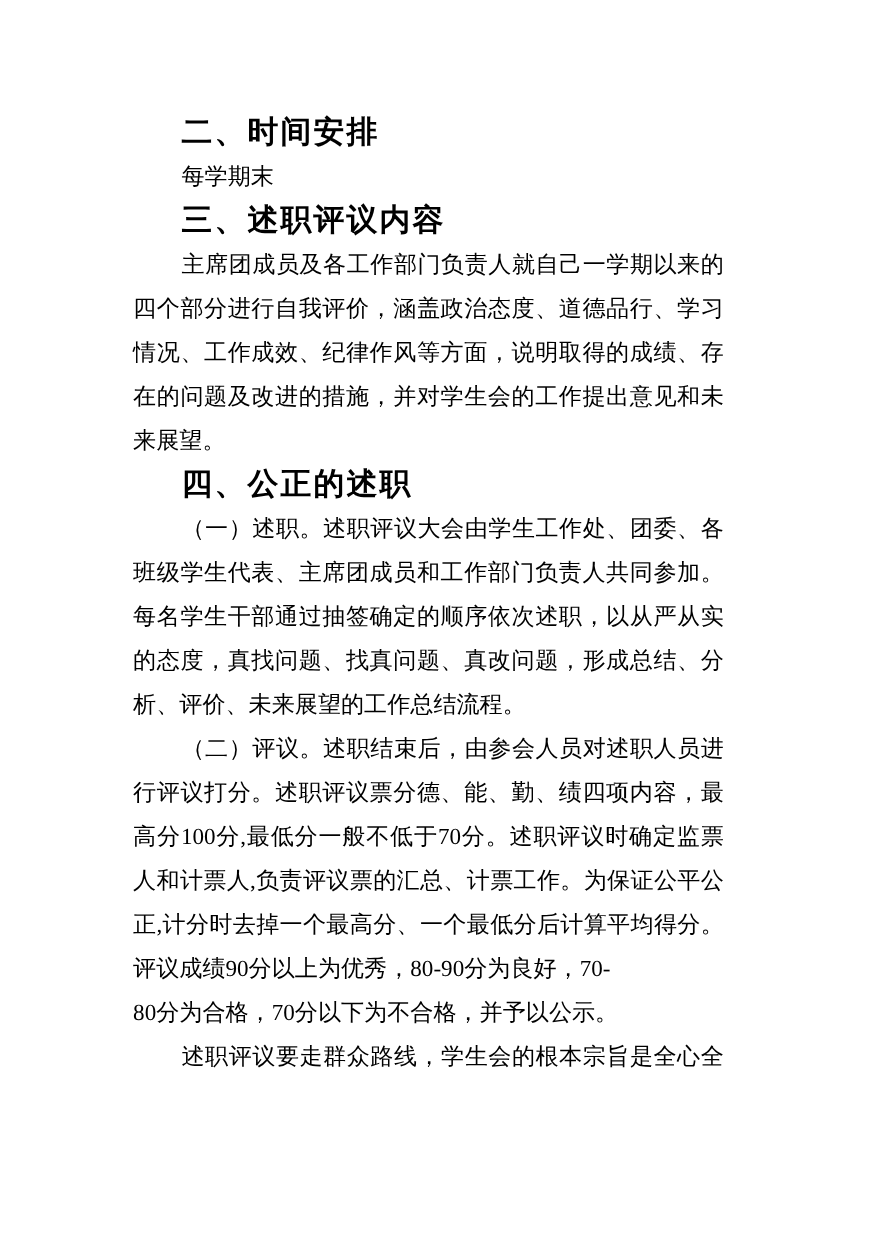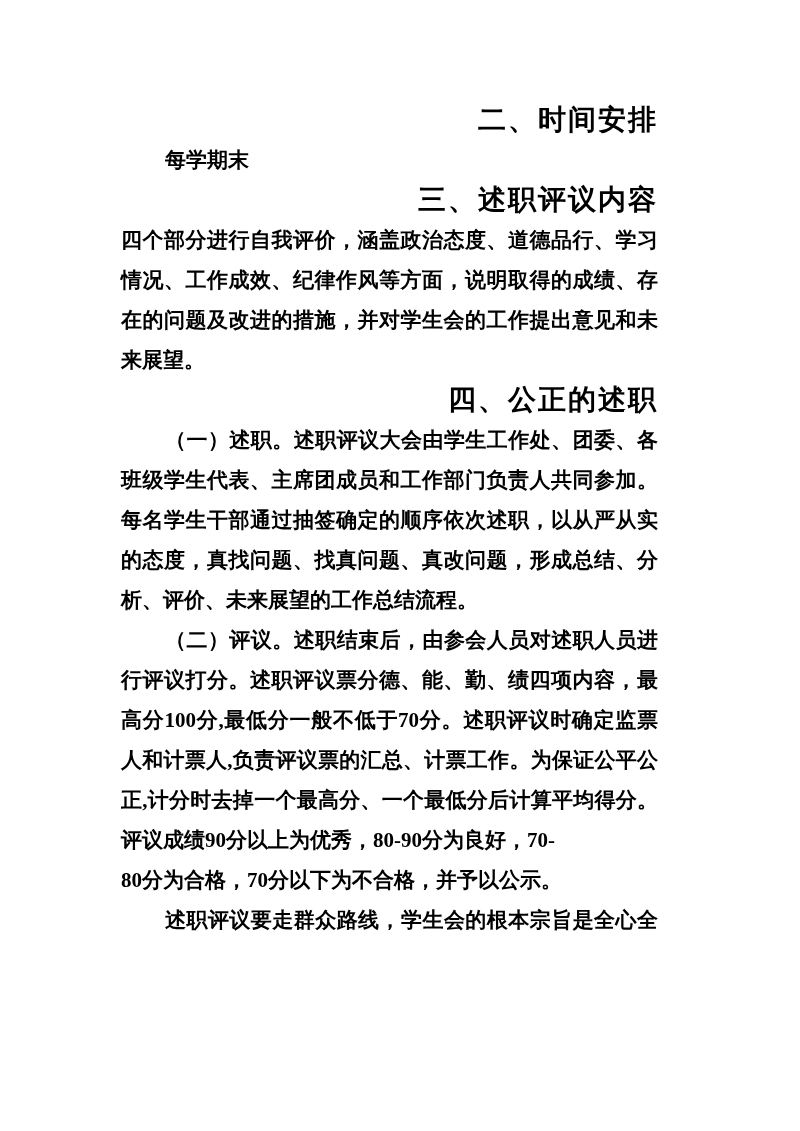--- a/index.html
+++ b/index.html
@@ -22,47 +22,46 @@
     width: 537px;
   }
   .tline {
     height: 40px;
     line-height: 40px;
     font-size: 21px;
     font-family: "Liberation Serif", "DejaVu Serif", serif;
     color: #000000;
     white-space: nowrap;
     overflow: visible;
-    font-weight: bold;
   }
   .tline.justify {
     white-space: normal;
     text-align: justify;
     text-align-last: justify;
     text-justify: inter-ideograph;
   }
   .tline.indent {
     text-indent: 44px;
   }
   .tline.heading {
     font-family: "Liberation Sans", "DejaVu Sans", sans-serif;
     font-weight: 700;
     font-size: 28px;
     letter-spacing: 2px;
     white-space: nowrap;
-    text-align: right;
   }
 </style>
 </head>
 <body>
 
 <div class="doc-page">
   <div class="tline heading indent">二、时间安排</div>
   <div class="tline indent">每学期末</div>
   <div class="tline heading indent">三、述职评议内容</div>
+  <div class="tline indent justify">主席团成员及各工作部门负责人就自己一学期以来的</div>
   <div class="tline justify">四个部分进行自我评价，涵盖政治态度、道德品行、学习</div>
   <div class="tline justify">情况、工作成效、纪律作风等方面，说明取得的成绩、存</div>
   <div class="tline justify">在的问题及改进的措施，并对学生会的工作提出意见和未</div>
   <div class="tline">来展望。</div>
   <div class="tline heading indent">四、公正的述职</div>
   <div class="tline indent justify">（一）述职。述职评议大会由学生工作处、团委、各</div>
   <div class="tline justify">班级学生代表、主席团成员和工作部门负责人共同参加。</div>
   <div class="tline justify">每名学生干部通过抽签确定的顺序依次述职，以从严从实</div>
   <div class="tline justify">的态度，真找问题、找真问题、真改问题，形成总结、分</div>
   <div class="tline">析、评价、未来展望的工作总结流程。</div>

